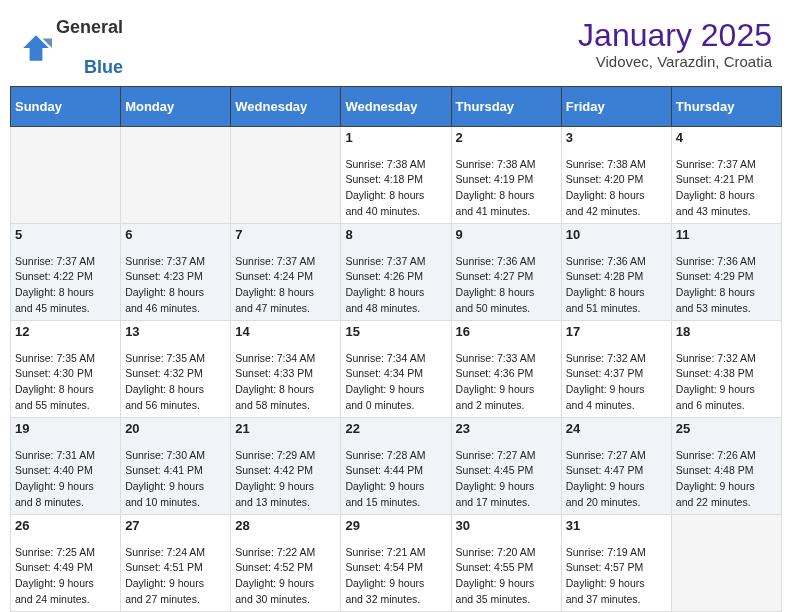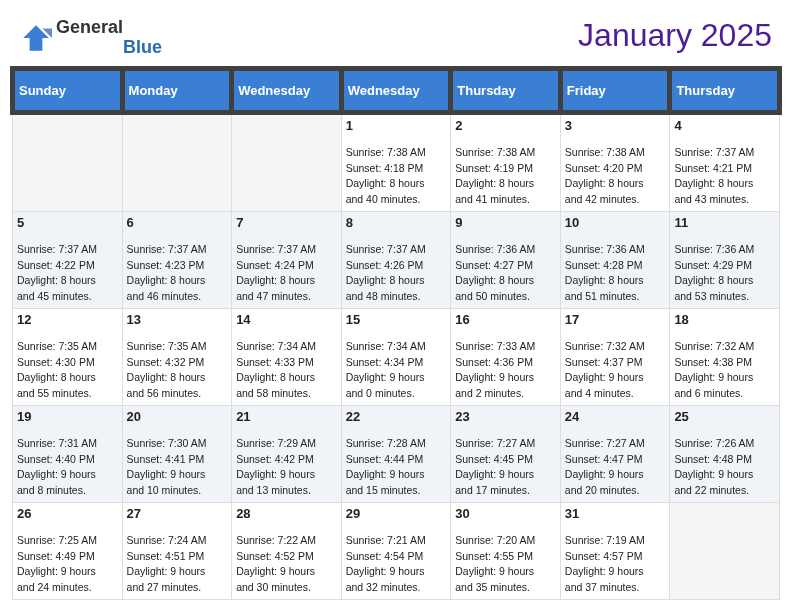--- a/index.html
+++ b/index.html
@@ -15,21 +15,21 @@
       justify-content: space-between;
       align-items: flex-start;
       padding: 8px 10px 4px 10px;
     }
     .logo {
       display: flex;
       align-items: center;
     }
     .logo-text {
       display: flex;
-      flex-direction: row;
+      flex-direction: column;
       line-height: 1.1;
       text-align: right;
     }
     .logo-general {
       font-size: 18px;
       font-weight: bold;
       color: #333;
     }
     .logo-blue {
       font-size: 18px;
@@ -60,21 +60,21 @@
       border-collapse: collapse;
       margin-top: 4px;
     }
     .calendar th {
       background: #3b7fd4;
       color: #fff;
       font-size: 13px;
       font-weight: bold;
       padding: 12px 4px;
       text-align: left;
-      border: 5px solid #404040;
+      border: 1px solid #404040;
     }
     .calendar td {
       vertical-align: top;
       border: 1px solid #ddd;
       padding: 3px 4px;
       font-size: 10.5px;
       color: #222;
       min-height: 80px;
       width: calc(100%/7);
       background: #fff;
@@ -107,20 +107,21 @@
       <polygon points="20,4 36,20 28,20 28,36 12,36 12,20 4,20" fill="#3b7fd4"></polygon>
       <polygon points="28,8 40,8 40,20" fill="#2b5fa0" opacity="0.7"></polygon>
     </svg>
     <div class="logo-text">
       <span class="logo-general">General</span>
       <span class="logo-blue">Blue</span>
     </div>
   </div>
   <div class="title-block">
     <div class="month-title">January 2025</div>
+    <div class="location">Vidovec, Varazdin, Croatia</div>
   </div>
 </div>
 
 <table class="calendar">
   <thead>
     <tr>
     <th>Sunday</th>
         <th>Monday</th>
         <th>Wednesday</th>
         <th>Wednesday</th>

